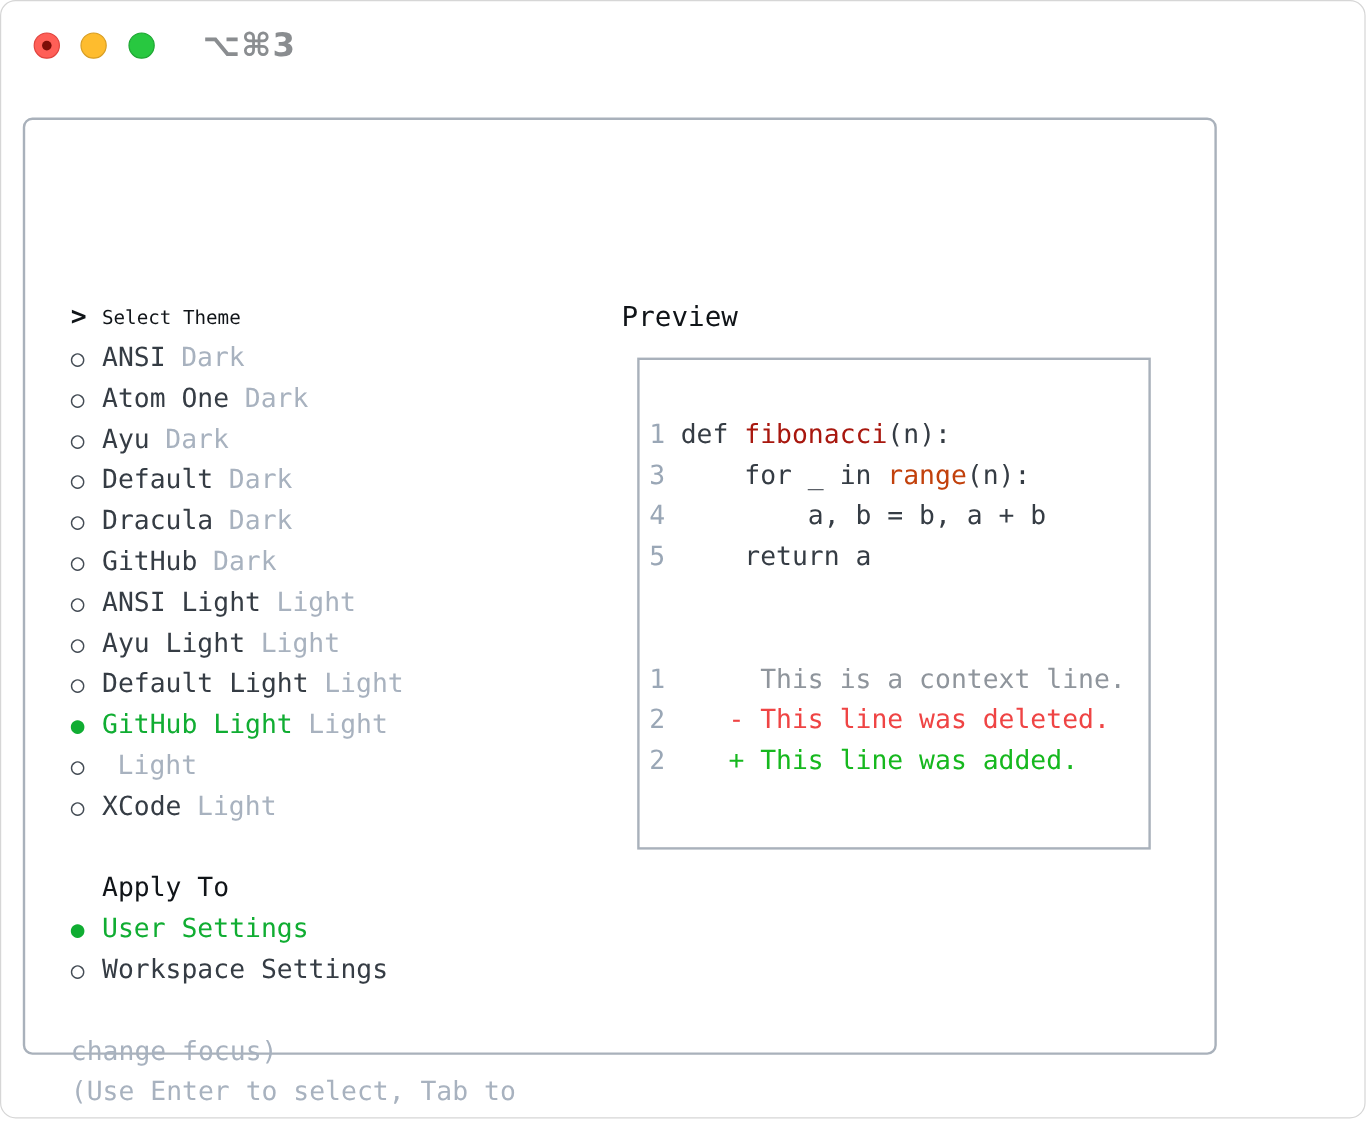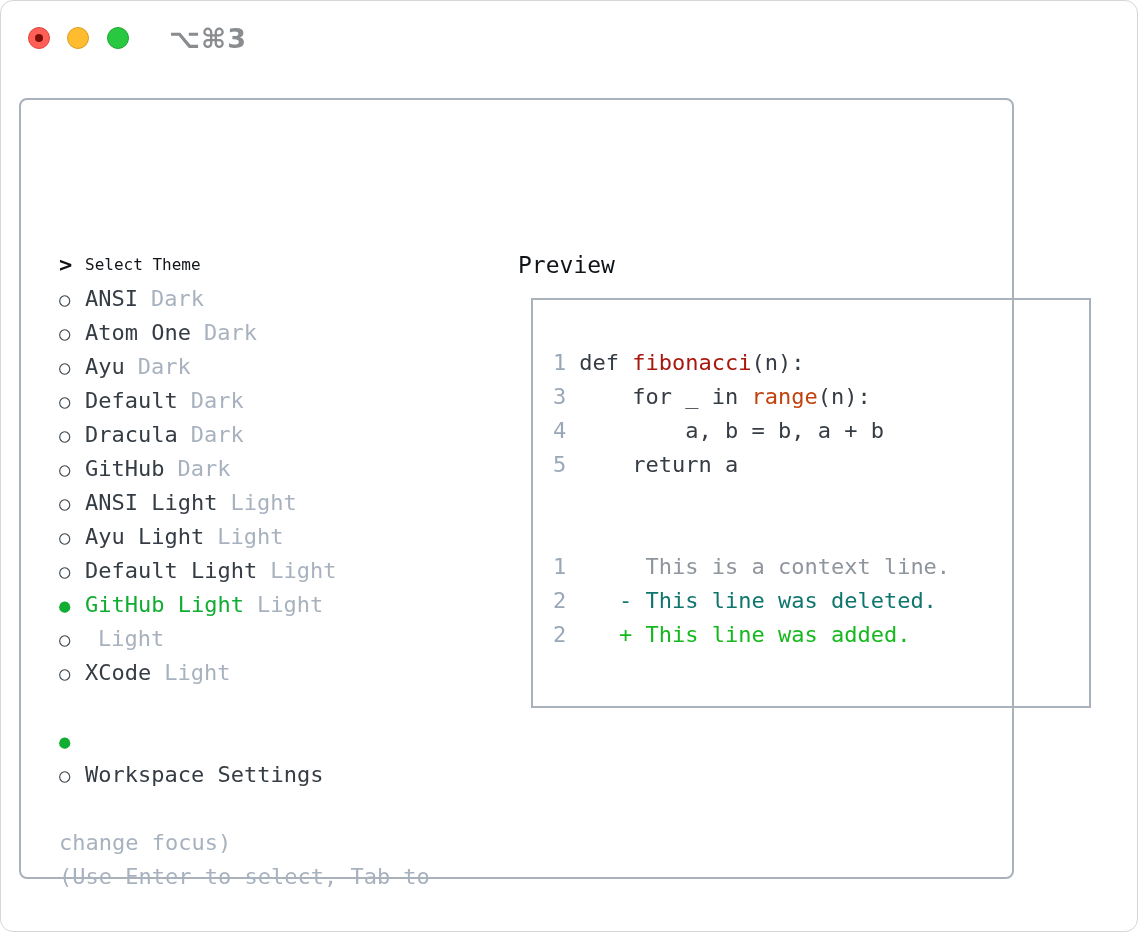--- a/index.html
+++ b/index.html
@@ -26,30 +26,30 @@
   .hdr{font-weight:normal;color:#101418;font-size:16px;}
   .name{color:#353c44;}
   .name.sel{color:#10ad32;}
   .badge{color:#a8b2bf;margin-left:13px;}
   .indent{margin-left:26px;}
   .gap{height:34px;}
   .hint{color:#a8b2bf;}
   
   .preview-title{position:absolute;left:497px;top:148px;height:34px;display:flex;align-items:center;
                  font-size:23px;font-weight:normal;color:#101418;}
-  .preview-box{position:absolute;left:510px;top:198px;width:560px;height:410px;
-               border:2px solid #a9b1bb;box-sizing:border-box;padding:46px 0 0 20px;overflow:hidden;}
+  .preview-box{position:absolute;left:510px;top:198px;width:428px;height:410px;
+               border:2px solid #a9b1bb;box-sizing:border-box;padding:46px 0 0 8px;overflow:hidden;}
   .cl{white-space:pre;font-size:22px;line-height:34px;height:34px;color:#353c44;}
   .ln{color:#9aa7b6;padding-right:13px;}
   .tk-func{color:#a8170e;}
   .tk-num{color:#0e7f80;}
   .tk-builtin{color:#c2410c;}
   .blank2{height:68px;}
   .diff-context{color:#8f959c;}
-  .diff-deleted{color:#0f766e;}
+  .diff-deleted{color:#ef4444;}
   .diff-added{color:#16b81e;}
 </style>
 </head>
 <body>
 
 <div class="window">
 
   <span class="dot red"></span>
   <span class="dot yellow"></span>
   <span class="dot green"></span>
@@ -120,21 +120,25 @@
       </div>
       <div class="row">
         <span class="marker">○</span>
         <span class="name">XCode</span>
         <span class="badge">Light</span>
       </div>
 
       <div class="gap"></div>
 
       <div class="row">
+        <span class="indent" style="color:#101418;">Apply To</span>
+      </div>
+      <div class="row">
         <span class="marker sel">●</span>
+        <span class="name sel">User Settings</span>
       </div>
       <div class="row">
         <span class="marker">○</span>
         <span class="name">Workspace Settings</span>
       </div>
 
       <div class="gap"></div>
 
       <div class="row hint">change focus)</div>
       <div class="row hint">(Use Enter to select, Tab to</div>

